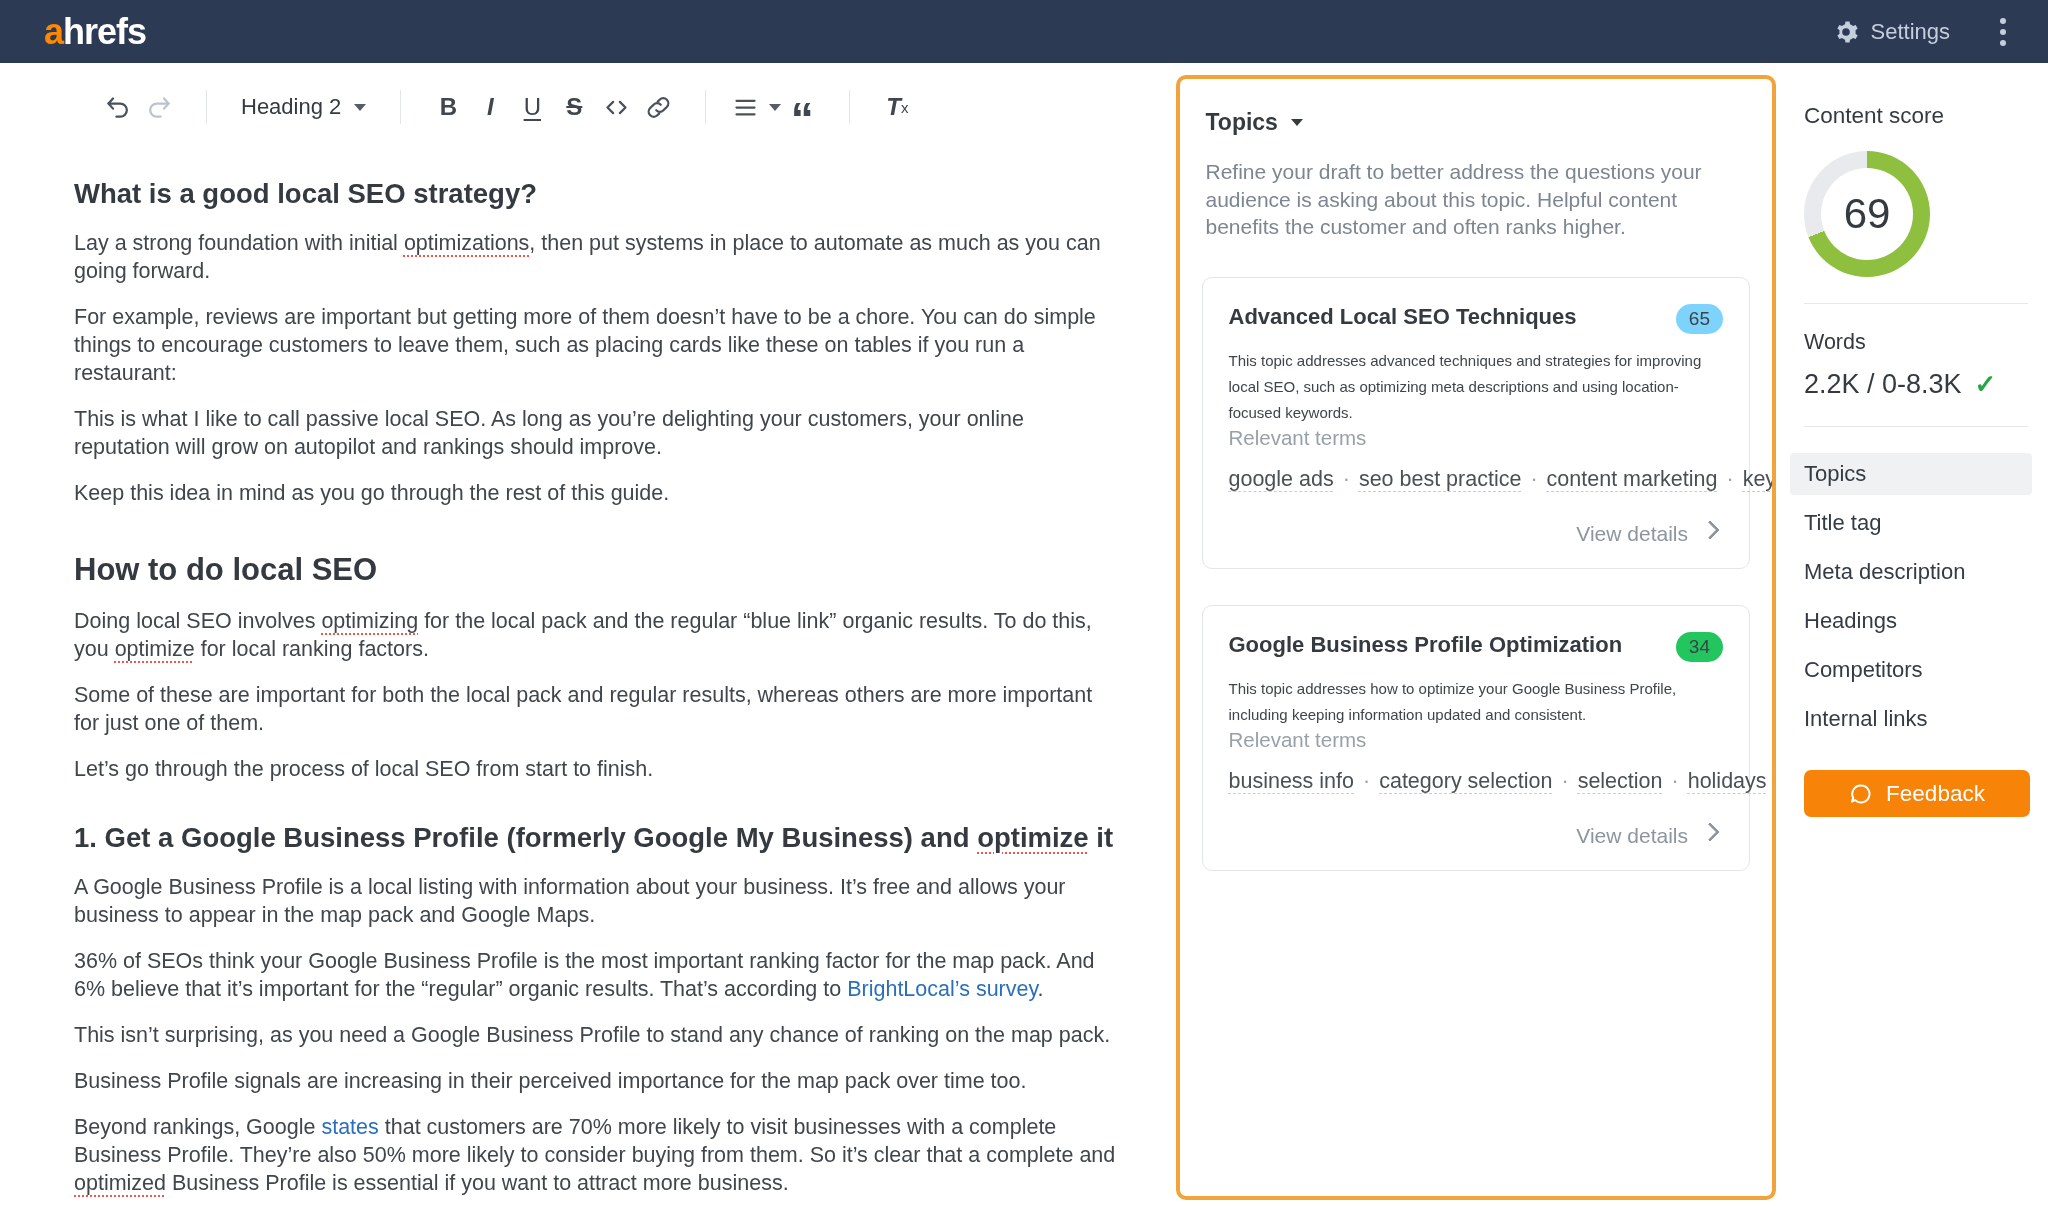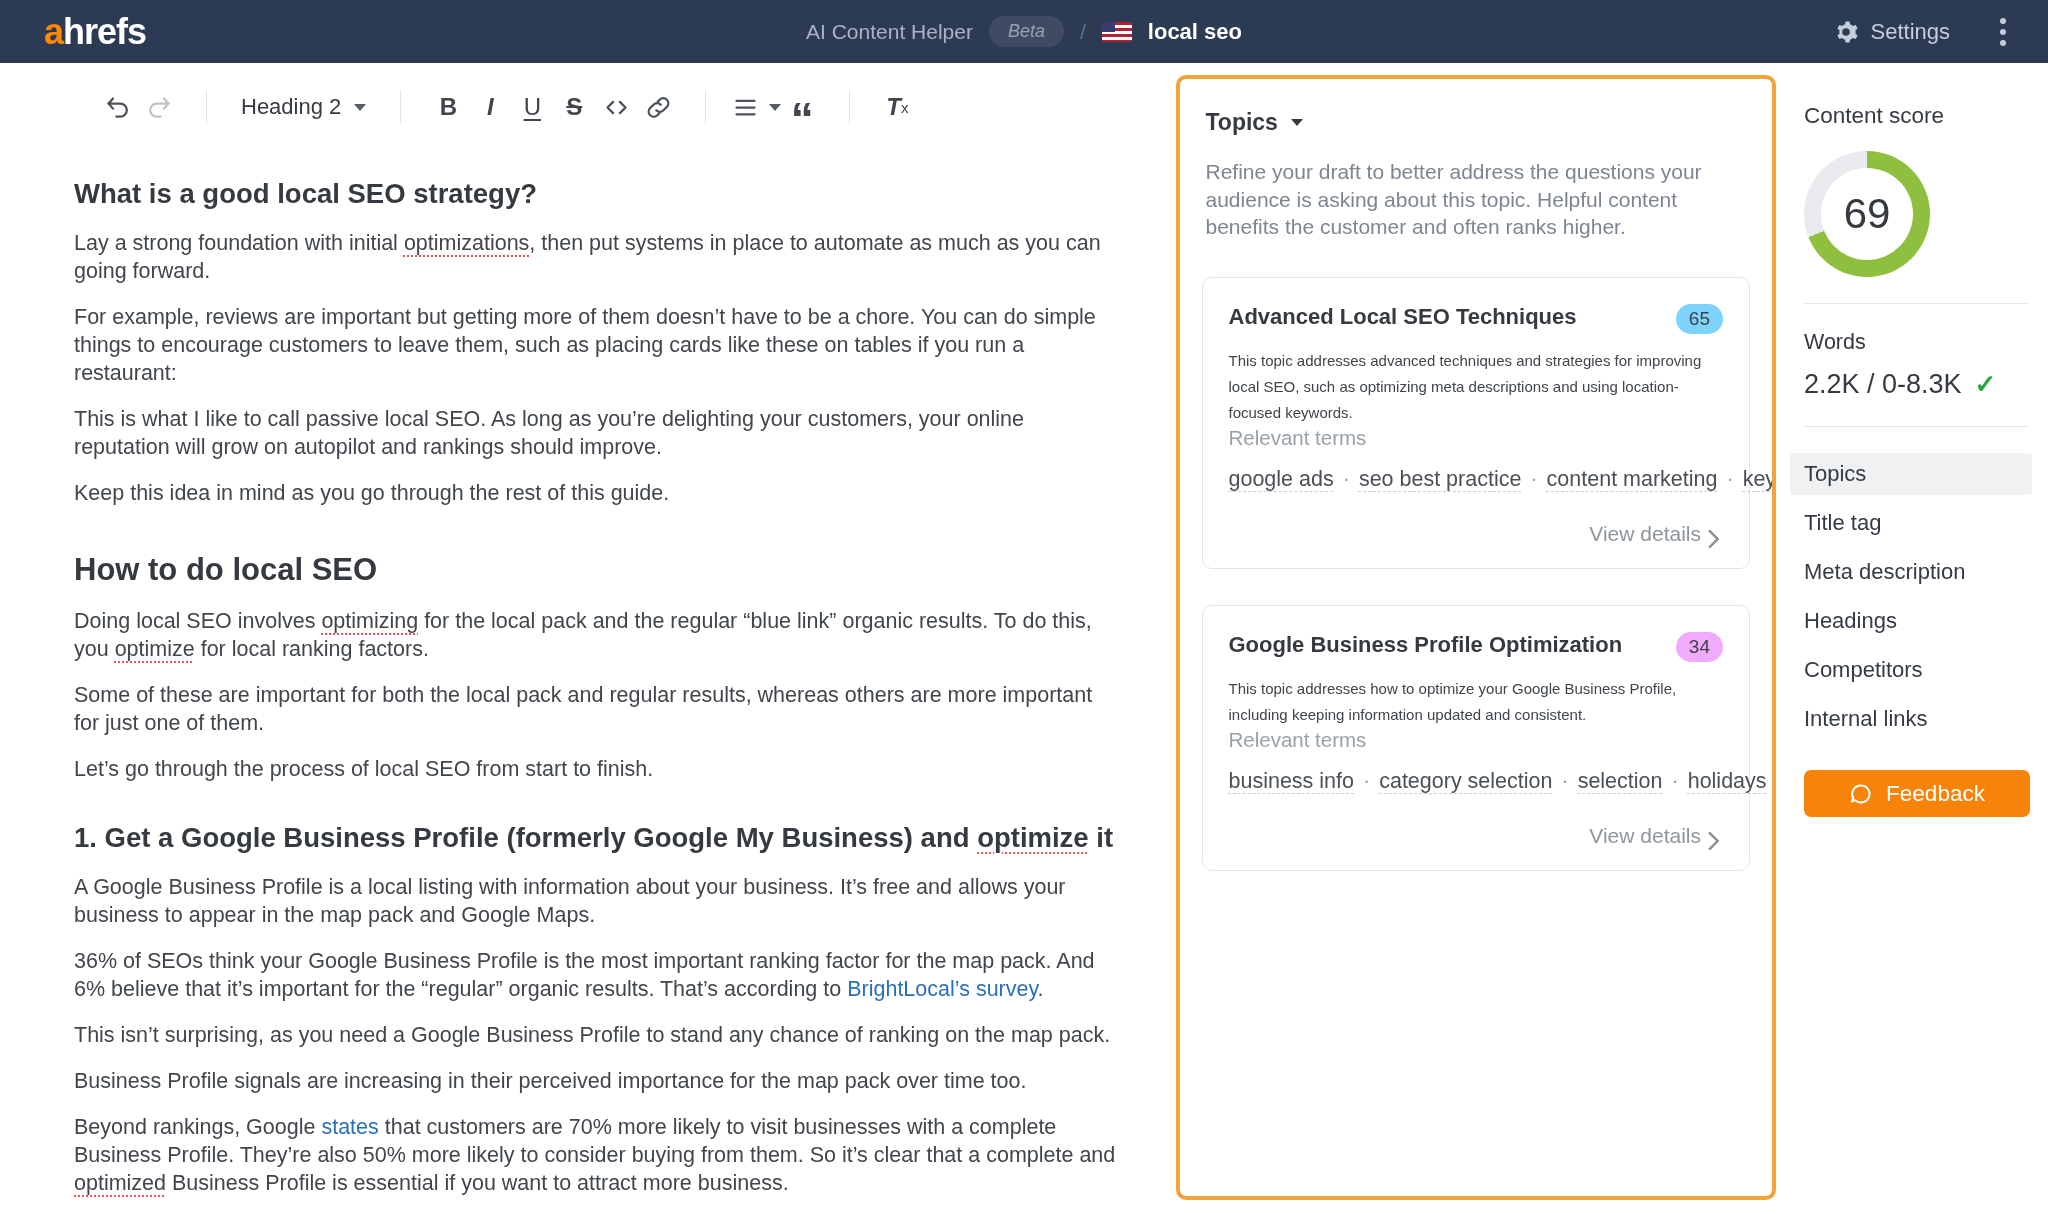--- a/index.html
+++ b/index.html
@@ -57,21 +57,21 @@
   .panel-desc{color:#7d8690;font-size:21px;line-height:27.5px;margin:20px 4px 0;max-width:520px;}
   .card{border:1px solid #e3e6e9;border-radius:10px;padding:26px 26px 16px;margin-top:36px;background:#fff;}
   .card-head{display:flex;justify-content:space-between;align-items:flex-start;gap:14px;}
   .card-title{font-size:22px;font-weight:700;color:#343a40;}
   .badge{border-radius:16px;padding:4px 13px;font-size:19px;color:#3f4247;flex-shrink:0;}
   .card-desc{font-size:15px;line-height:26px;color:#3f454b;margin-top:14px;}
   .terms-label{color:#98a0a8;font-size:20.5px;}
   .terms{margin-top:12px;font-size:21.5px;color:#4a5056;line-height:34px;}
   .term{text-decoration-line:underline;text-decoration-style:dashed;text-decoration-color:#c9ced4;text-decoration-thickness:1px;text-underline-offset:5px;cursor:pointer;white-space:nowrap;}
   .dot{color:#9aa0a6;margin:0 9px;}
-  .view-details{display:flex;justify-content:flex-end;align-items:flex-end;gap:2px;color:#8d959d;font-size:21px;margin-top:20px;padding:6px 6px;cursor:pointer;}
+  .view-details{display:flex;justify-content:flex-end;align-items:flex-start;gap:15px;color:#8d959d;font-size:21px;margin-top:20px;padding:6px 6px;cursor:pointer;}
   .chev{width:11px;height:11px;border-top:3px solid #8d959d;border-right:3px solid #8d959d;transform:rotate(45deg);border-radius:1px;margin-top:1px;}
   
   .sidebar{flex:1;padding:40px 16px 0 28px;box-sizing:border-box;}
   .sb-title{font-size:22.5px;color:#343a40;}
   .donut{width:126px;height:126px;border-radius:50%;margin:22px 0 8px;display:flex;align-items:center;justify-content:center;}
   .donut-hole{width:92px;height:92px;background:#fff;border-radius:50%;display:flex;align-items:center;justify-content:center;font-size:42px;color:#343a40;}
   .sb-div{height:1px;background:#e6e8ea;margin:26px 0;width:224px;}
   .words-label{font-size:21.5px;color:#343a40;}
   .words-value{font-size:27px;color:#343a40;margin-top:14px;display:flex;gap:13px;align-items:center;}
   .check{color:#27a744;font-size:26px;font-weight:700;}
@@ -81,27 +81,20 @@
   .feedback-btn{margin-top:30px;width:226px;height:47px;background:#f78408;border:none;border-radius:7px;color:#fff;
                 font-size:22.5px;display:flex;align-items:center;justify-content:center;gap:13px;cursor:pointer;
                 font-family:"Liberation Sans",sans-serif;}
   .feedback-btn svg{width:24px;height:24px;stroke:#fff;stroke-width:2;fill:none;stroke-linecap:round;stroke-linejoin:round;}
 </style>
 </head>
 <body>
 
 <header class="navbar">
   <div class="logo"><span class="logo-a">a</span><span>hrefs</span></div>
-  <div class="nav-center">
-    <span>AI Content Helper</span>
-    <span class="beta">Beta</span>
-    <span class="bc-sep">/</span>
-    <span class="flag"></span>
-    <span class="project">local seo</span>
-  </div>
   <div class="nav-right">
     <div class="settings">
       <svg viewBox="0 0 24 24" fill-rule="evenodd">
         <path d="M12 8.5a3.5 3.5 0 1 1 0 7 3.5 3.5 0 0 1 0-7zm8.9 3.5c0-.55-.05-1.1-.15-1.62l2.02-1.58-1.9-3.3-2.38.96a8.9 8.9 0 0 0-2.8-1.63L15.3 2.2H11.5l-.38 2.63a8.9 8.9 0 0 0-2.8 1.63l-2.38-.96-1.9 3.3 2.02 1.58c-.1.52-.15 1.07-.15 1.62s.05 1.1.15 1.62l-2.02 1.58 1.9 3.3 2.38-.96a8.9 8.9 0 0 0 2.8 1.63l.38 2.63h3.8l.38-2.63a8.9 8.9 0 0 0 2.8-1.63l2.38.96 1.9-3.3-2.02-1.58c.1-.52.15-1.07.15-1.62z"></path>
       </svg>
       <span>Settings</span>
     </div>
     <div class="kebab">
         <i></i>
         <i></i>
@@ -203,21 +196,21 @@
     <div class="terms"><span class="term">google ads</span><span class="dot">·</span><span class="term">seo best practice</span><span class="dot">·</span><span class="term">content marketing</span><span class="dot">·</span><span class="term">keyword modifiers</span></div>
     <div class="view-details">
       <span>View details</span>
       <span class="chev"></span>
     </div>
   </div>
 
   <div class="card">
     <div class="card-head">
       <div class="card-title">Google Business Profile Optimization</div>
-      <div class="badge" style="background: #f0abfc;">34</div>
+      <div class="badge" style="background: #22c55e;">34</div>
     </div>
     <div class="card-desc">This topic addresses how to optimize your Google Business Profile, including keeping information updated and consistent.</div>
     <div class="terms-label">Relevant terms</div>
     <div class="terms"><span class="term">business info</span><span class="dot">·</span><span class="term">category selection</span><span class="dot">·</span><span class="term">selection</span><span class="dot">·</span><span class="term">holidays</span><span class="dot">·</span></div>
     <div class="view-details">
       <span>View details</span>
       <span class="chev"></span>
     </div>
   </div>
 </div>

